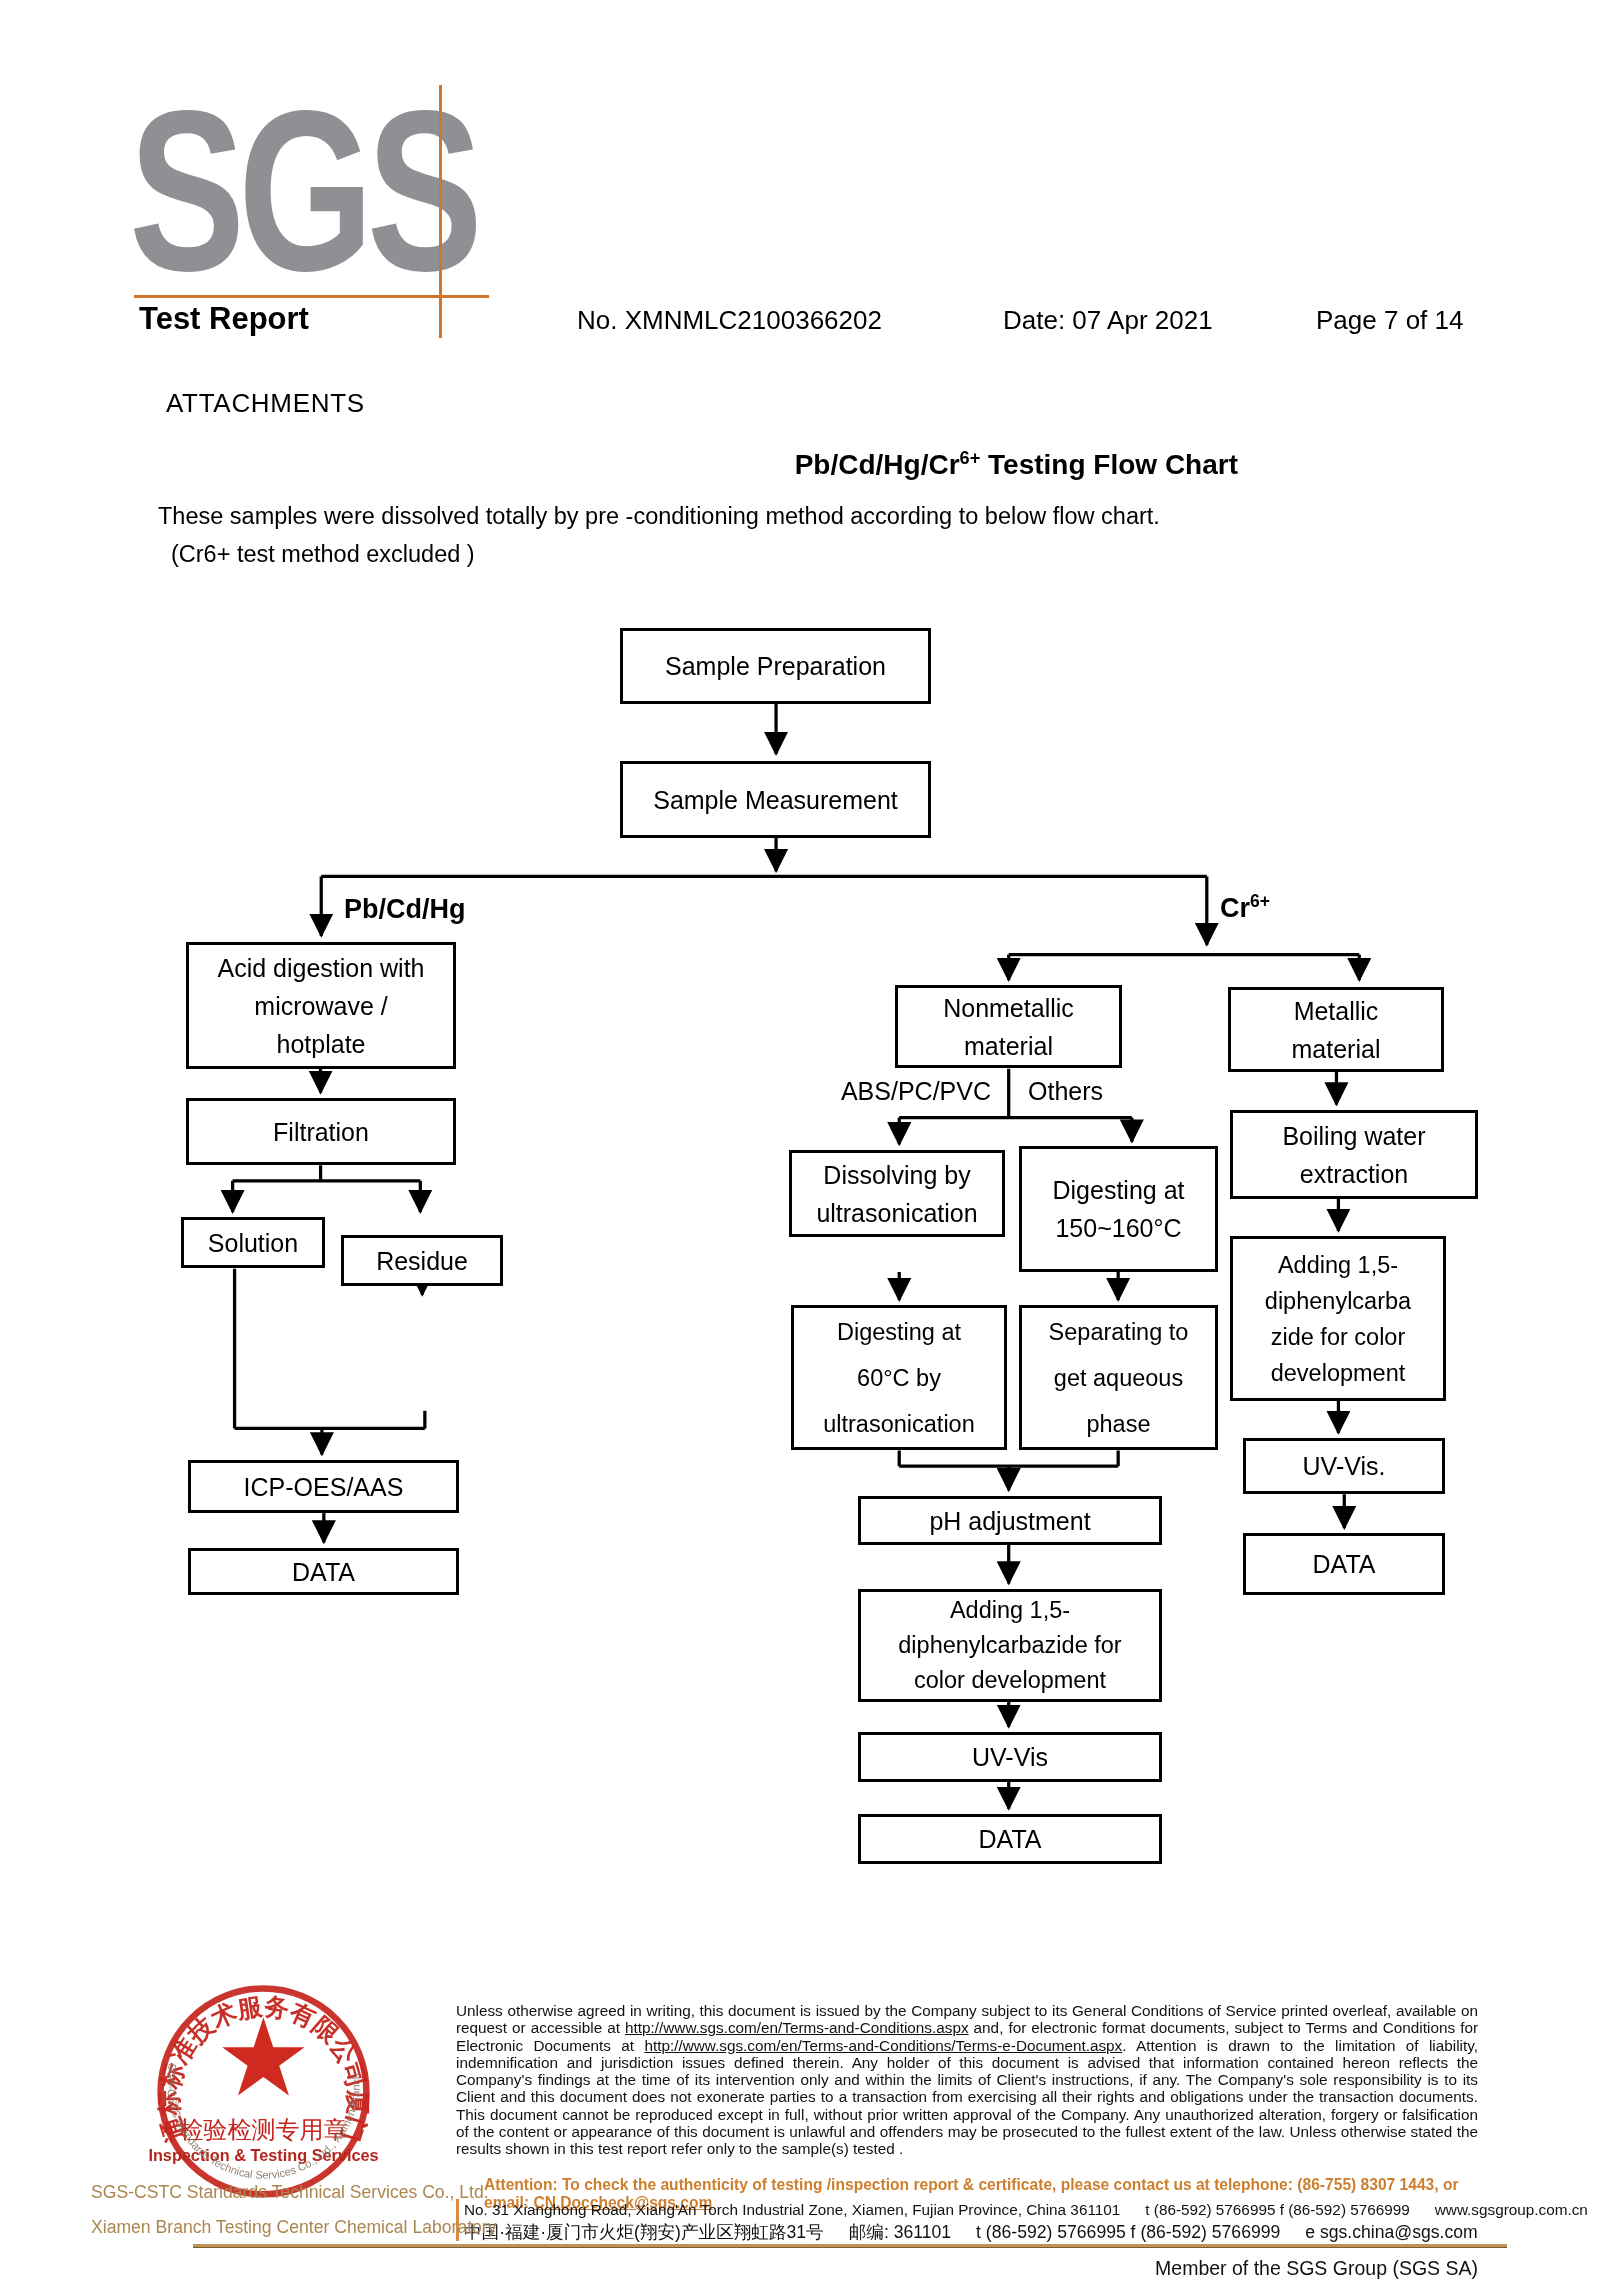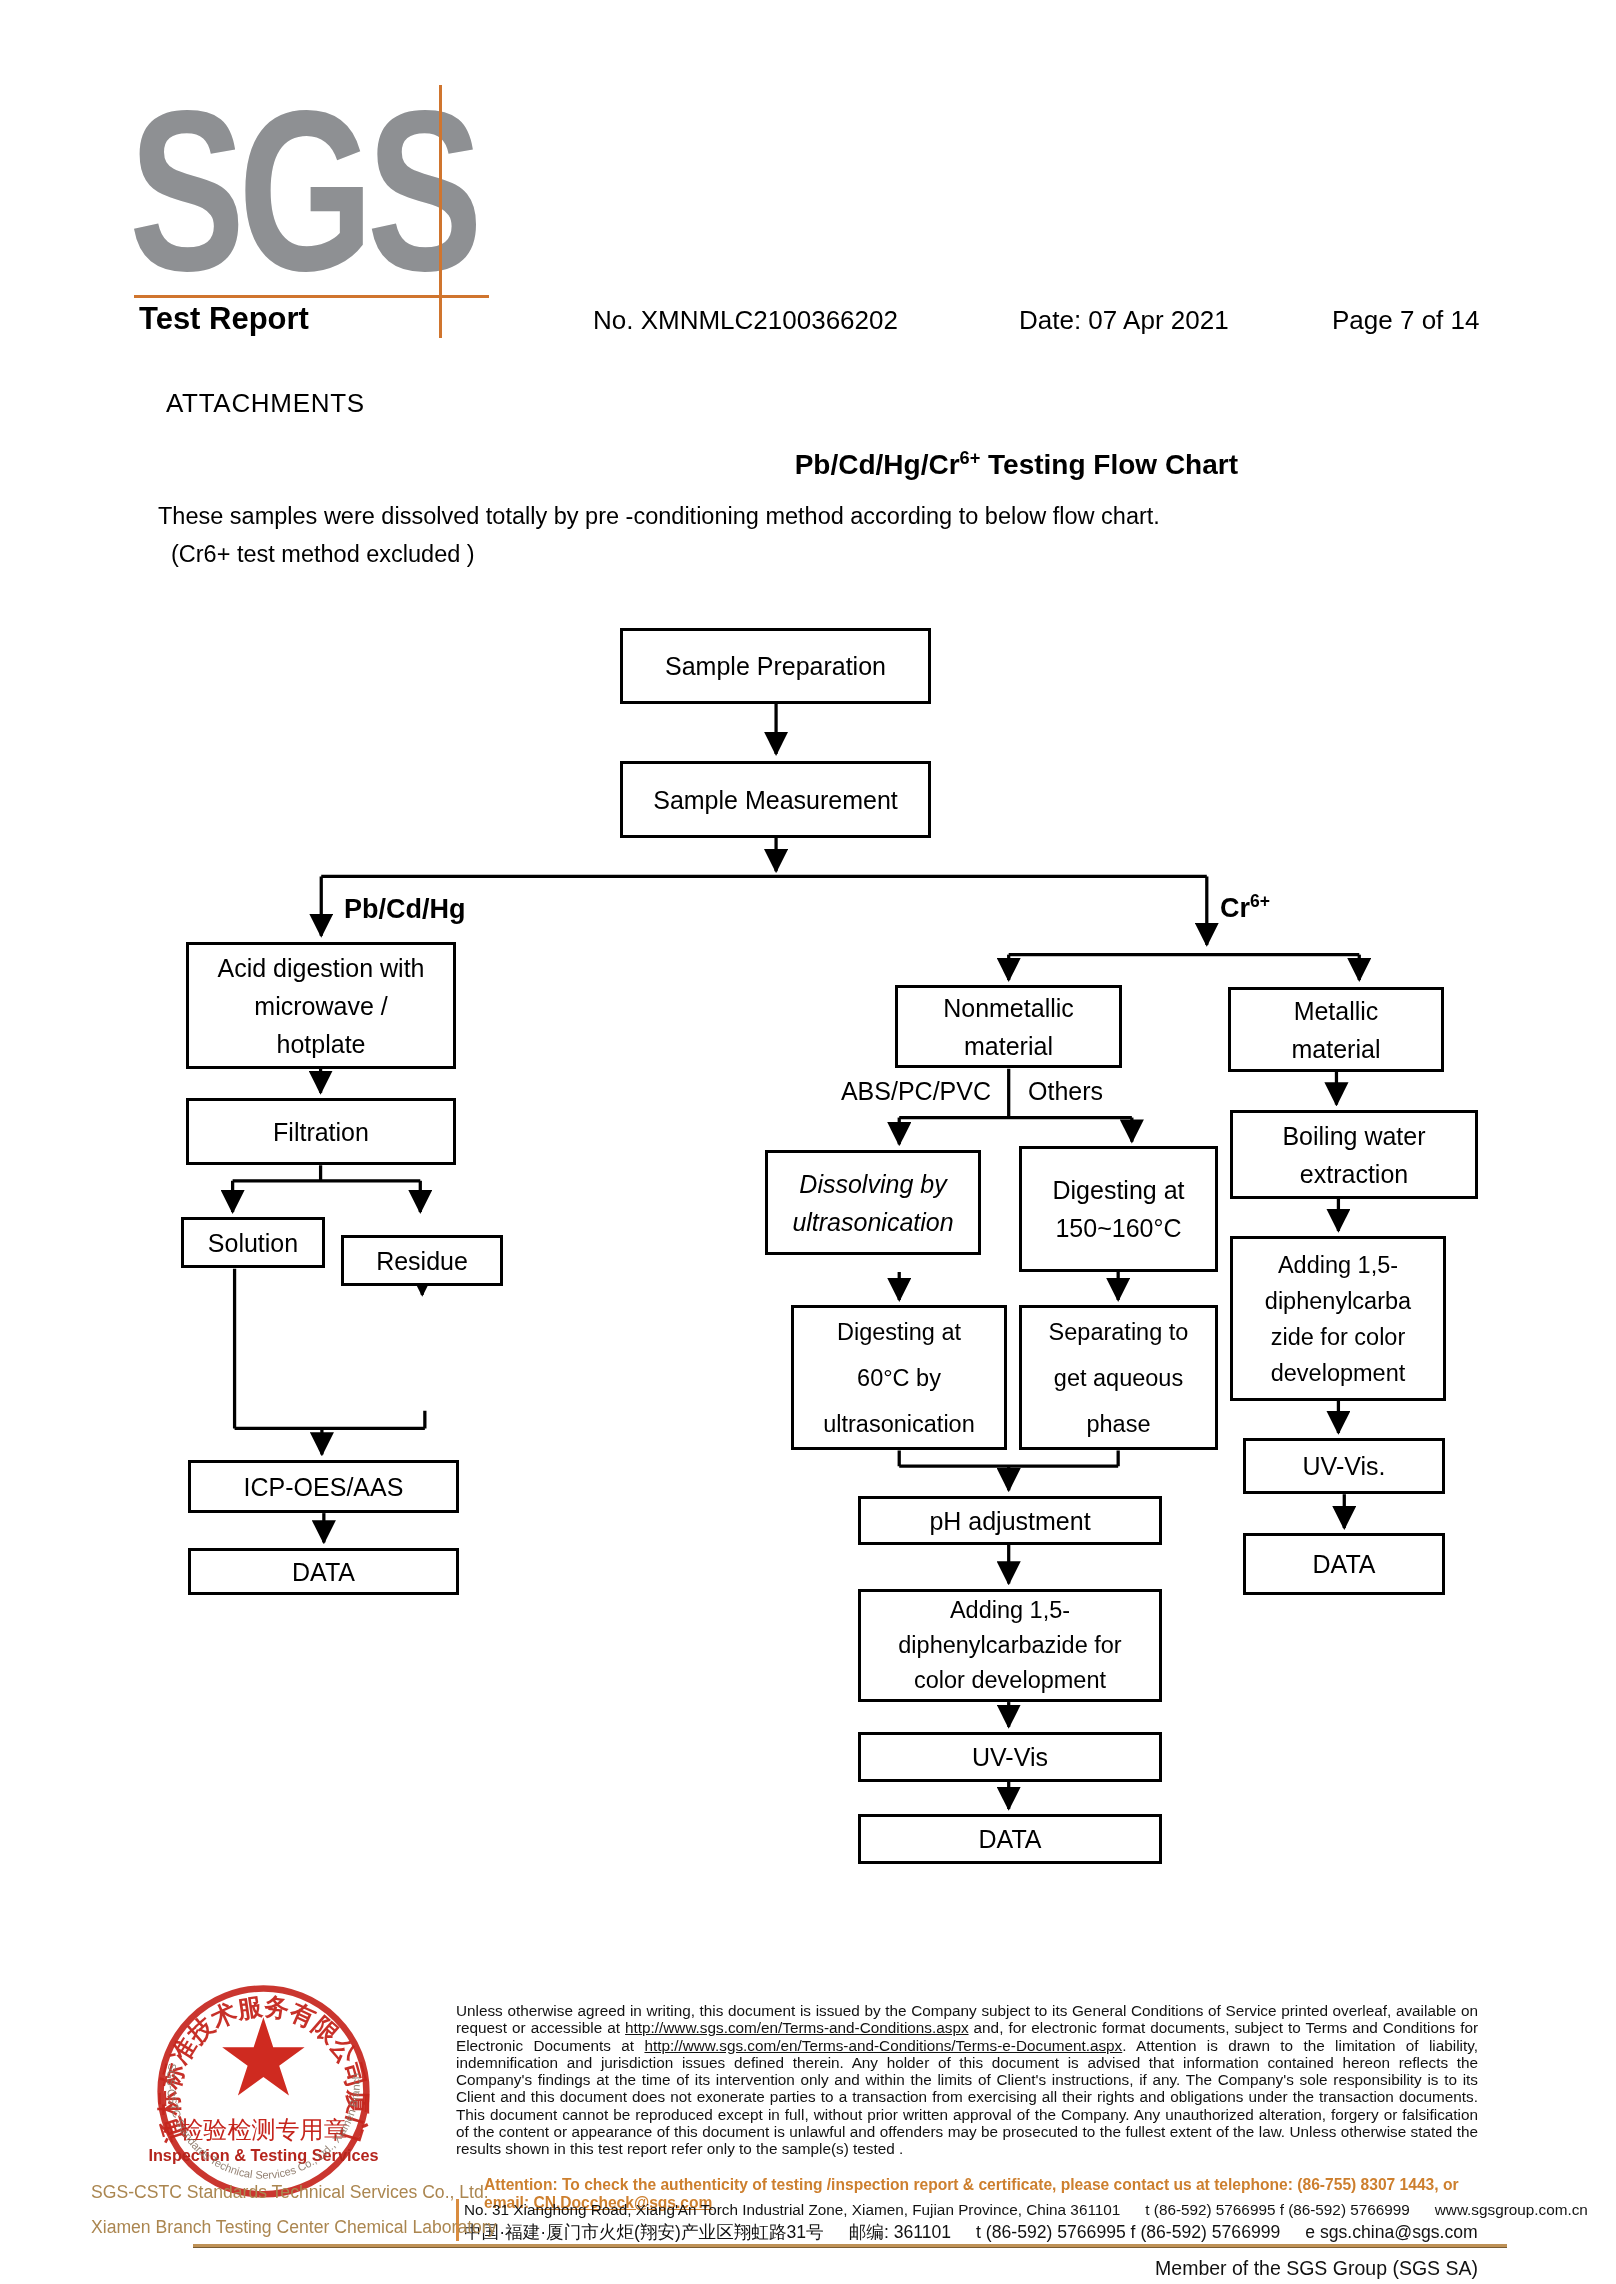--- a/index.html
+++ b/index.html
@@ -4,21 +4,21 @@
 <style>
   html,body{margin:0;padding:0;background:#e8e8e8;}
   #page{position:relative;width:1616px;height:2284px;background:#ffffff;
         font-family:"Liberation Sans","DejaVu Sans",sans-serif;color:#000;overflow:hidden;}
   .abs{position:absolute;}
   
   #logo-text{left:129px;top:77px;font-size:229px;font-weight:bold;color:#8e9093;
              letter-spacing:-9px;transform:scaleX(.76);transform-origin:left top;line-height:1;}
   .orange-h{left:134px;top:295px;width:355px;height:3.3px;background:#d0752e;}
   .orange-v{left:439px;top:85px;width:2.6px;height:253px;background:#d0752e;}
-  .hdr{font-size:26px;top:305px;white-space:nowrap;margin-left:16px;}
+  .hdr{font-size:26px;top:305px;white-space:nowrap;}
   #report-title{left:139px;top:301px;font-size:31px;font-weight:bold;}
   #attachments{left:166px;top:388px;font-size:26px;font-weight:500;letter-spacing:0.7px;}
   #chart-title{left:326px;top:448px;width:912px;text-align:right;font-size:28px;font-weight:bold;}
   sup{font-size:65%;vertical-align:super;}
   .intro{font-size:23.5px;}
   
   .fbox{position:absolute;border:3.3px solid #000;background:#fff;display:flex;
         flex-direction:column;align-items:center;justify-content:center;
         font-size:25px;line-height:38px;text-align:center;z-index:2;box-sizing:border-box;}
   .fbox.small{line-height:30px;}
@@ -131,21 +131,21 @@
       <div>ICP-OES/AAS</div>
     </div>
   <div class="fbox" style="left:188px;top:1548px;width:271px;height:47px;">
       <div>DATA</div>
     </div>
 
   <div class="fbox" style="left:895px;top:985px;width:227px;height:83px;">
     <div>Nonmetallic</div>
     <div>material</div>
   </div>
-  <div class="fbox" style="left:765px;top:1150px;width:216px;height:105px;font-style:italic;">
+  <div class="fbox" style="left:789px;top:1150px;width:216px;height:87px;">
     <div>Dissolving by</div>
     <div>ultrasonication</div>
   </div>
   <div class="fbox" style="left:1019px;top:1146px;width:199px;height:126px;">
     <div>Digesting at</div>
     <div>150~160°C</div>
   </div>
   <div class="fbox" style="left:791px;top:1305px;width:216px;height:145px;line-height:46px;font-size:23.5px;">
     <div>Digesting at</div>
     <div>60°C by</div>

